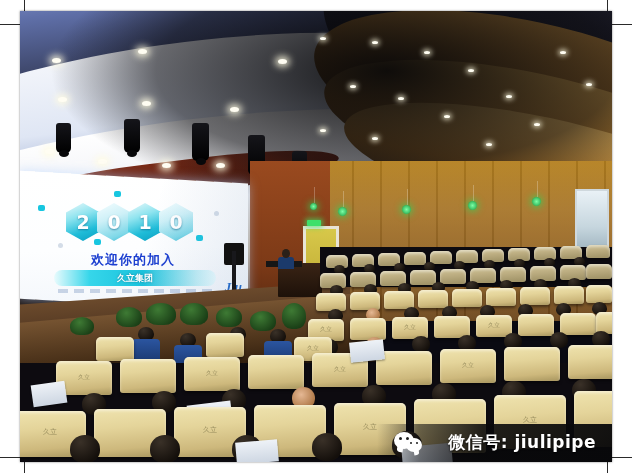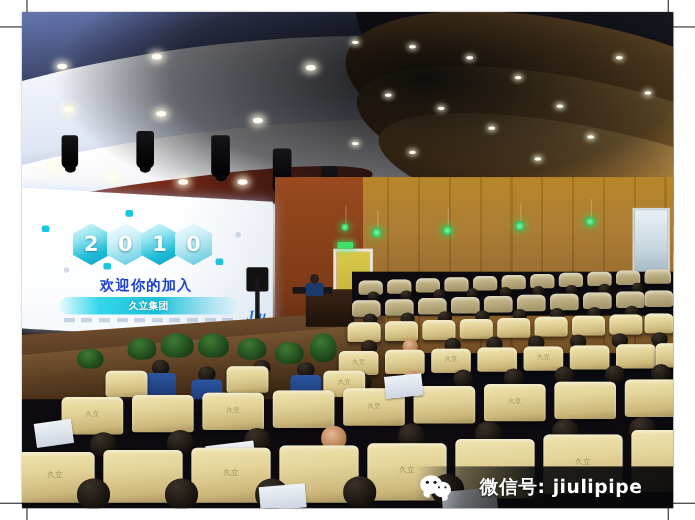--- a/index.html
+++ b/index.html
@@ -140,21 +140,21 @@
      background:radial-gradient(circle at 35% 25%,#3a3128,#140f0b 75%);}
   .head.f{background:radial-gradient(circle at 40% 35%,#e5b894,#a9713f 80%);}
   .torso{position:absolute;border-radius:4px 4px 0 0;
      background:linear-gradient(180deg,#2b55a0,#18356b);}
   .paper{position:absolute;background:linear-gradient(180deg,#eef2f7,#cdd6e2);
      box-shadow:0 1px 2px rgba(0,0,0,.4);}
   .floordark{position:absolute;background:#0d0b10;}
 
   
   .wechat{position:absolute;right:0px;bottom:2px;display:flex;align-items:center;gap:24px;
-     padding:6px 28px 6px 8px;}
+     padding:6px 16px 6px 8px;}
   .wx-logo{position:relative;width:30px;height:24px;flex:0 0 auto;}
   .wx-big,.wx-small{position:absolute;background:#ffffff;border-radius:50%;}
   .wx-big{left:0;top:2px;width:20px;height:17px;}
   .wx-small{left:12px;top:8px;width:16px;height:14px;}
   .wx-big:after{content:"";position:absolute;left:3px;bottom:-3px;width:6px;height:6px;
      background:#ffffff;border-radius:0 0 0 50%;transform:rotate(10deg);}
   .wx-small:after{content:"";position:absolute;right:3px;bottom:-3px;width:5px;height:5px;
      background:#ffffff;border-radius:0 0 50% 0;transform:rotate(-10deg);}
   .wx-eye{position:absolute;width:3px;height:3px;border-radius:50%;background:#1c1c1c;}
   .wx-text{color:#ffffff;font-size:17px;font-weight:bold;letter-spacing:.5px;

